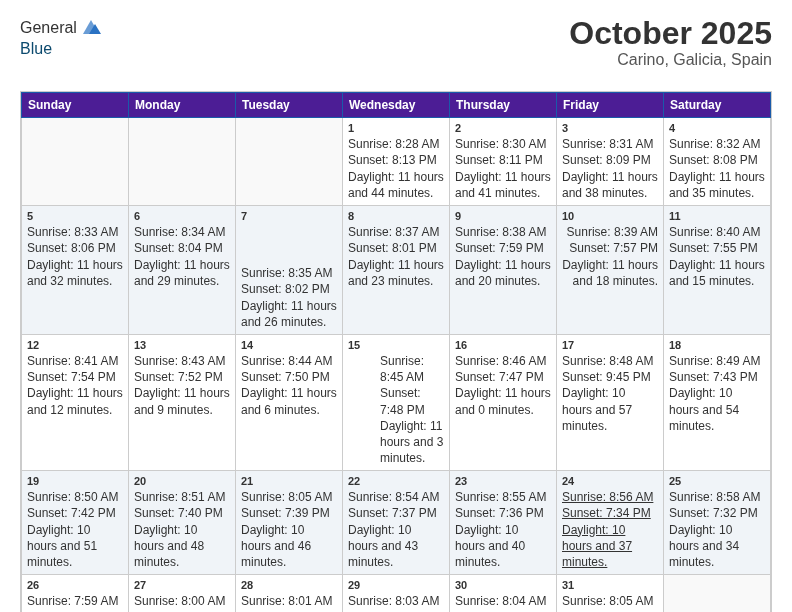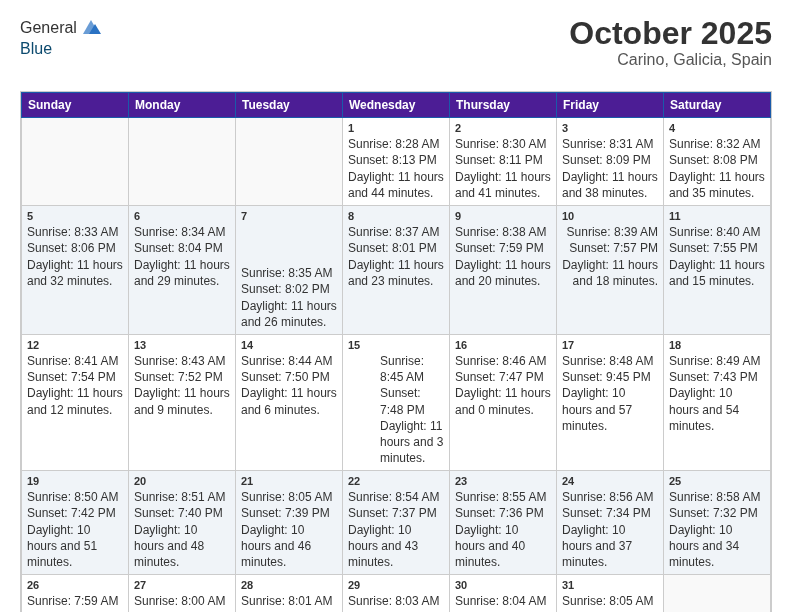--- a/index.html
+++ b/index.html
@@ -275,21 +275,21 @@
 Daylight: 10 hours and 43 minutes.</div>
             </td>
             <td>
               <div class="day-num">23</div>
               <div class="day-info" style="white-space: pre-line;">Sunrise: 8:55 AM
 Sunset: 7:36 PM
 Daylight: 10 hours and 40 minutes.</div>
             </td>
             <td>
               <div class="day-num">24</div>
-              <div class="day-info" style="white-space: pre-line;">Sunrise: 8:56 AM
+              <div class="day-info" style="white-space: pre-line; text-decoration: underline;">Sunrise: 8:56 AM
 Sunset: 7:34 PM
 Daylight: 10 hours and 37 minutes.</div>
             </td>
             <td>
               <div class="day-num">25</div>
               <div class="day-info" style="white-space: pre-line;">Sunrise: 8:58 AM
 Sunset: 7:32 PM
 Daylight: 10 hours and 34 minutes.</div>
             </td>
           </tr>

